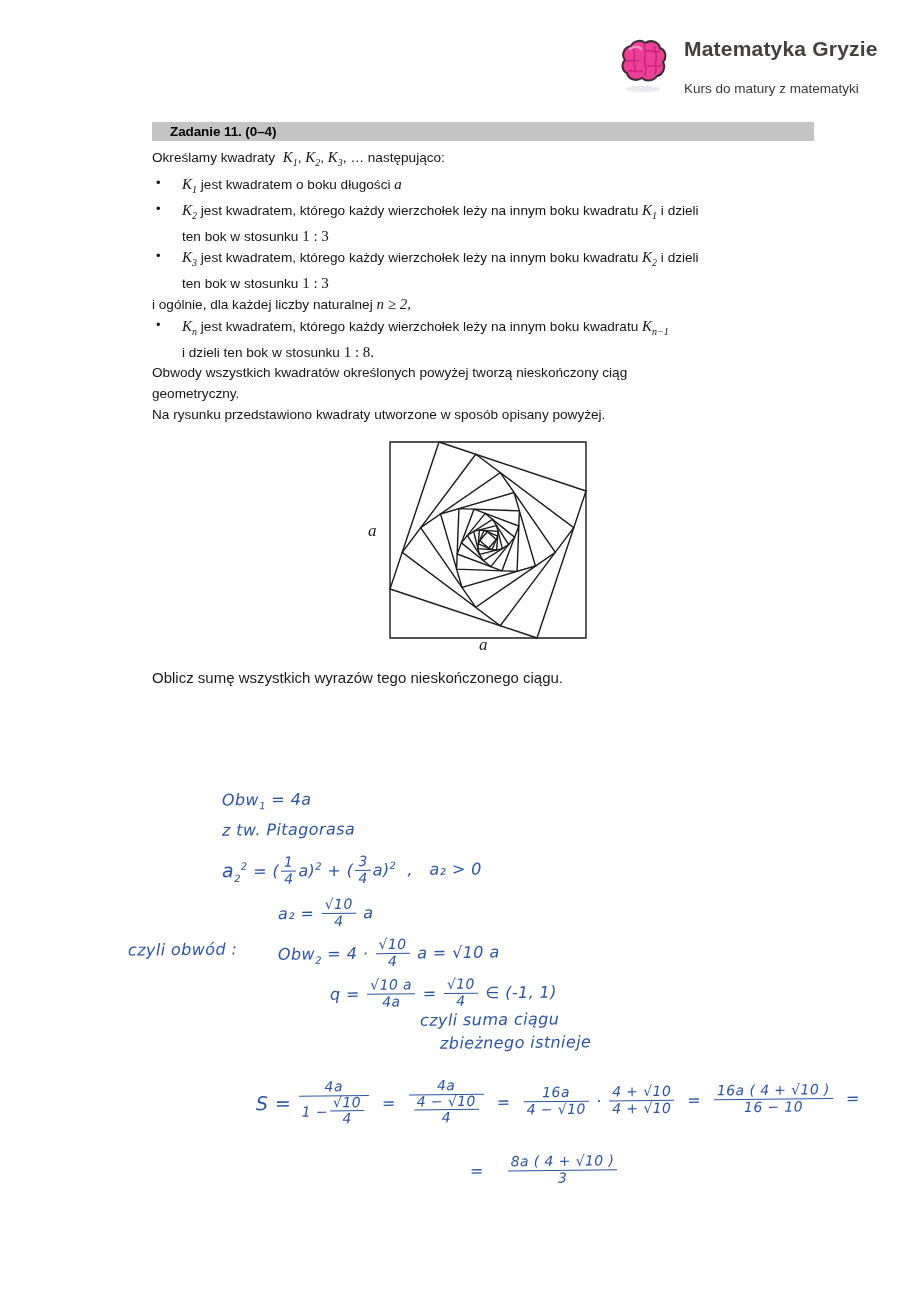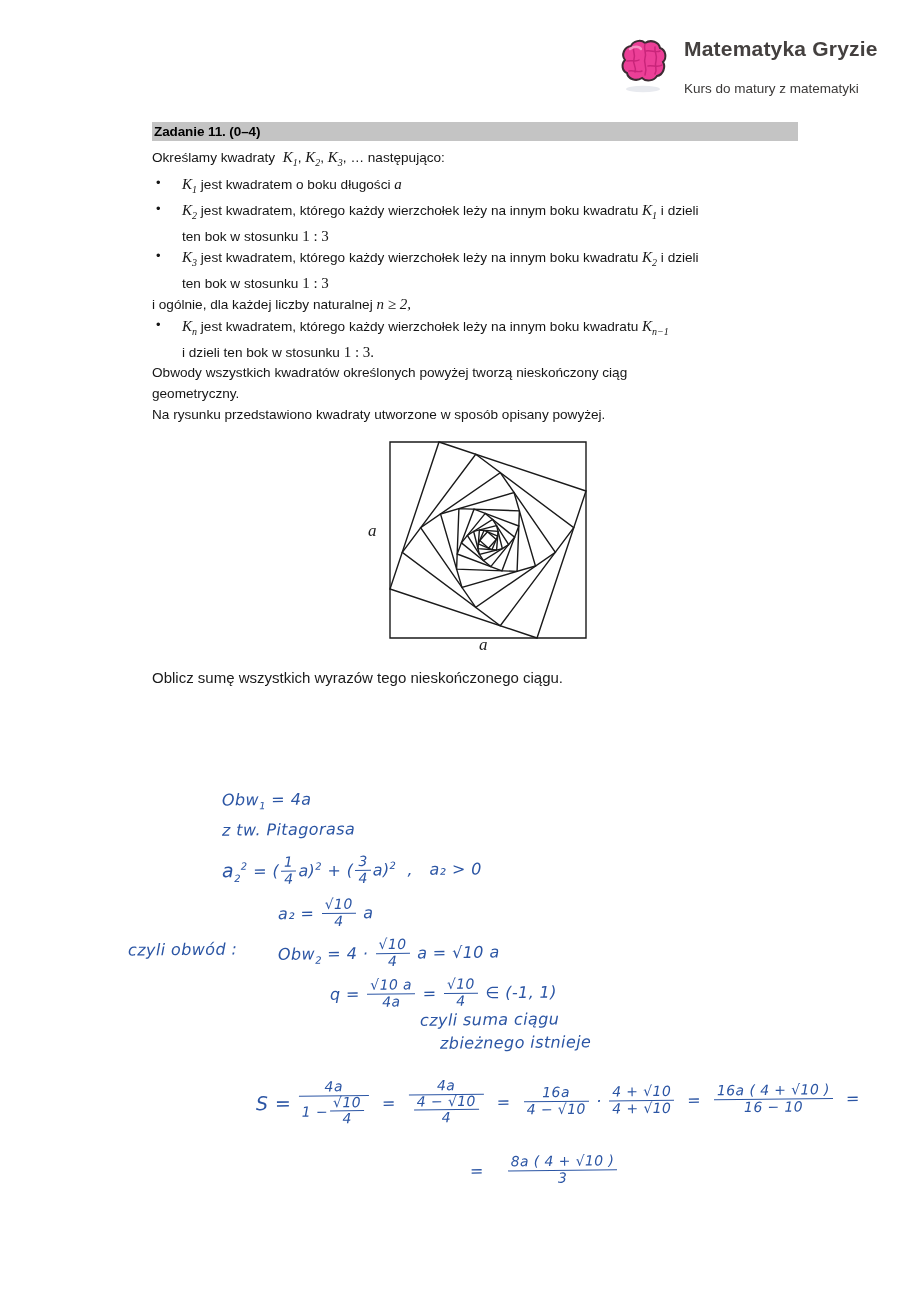--- a/index.html
+++ b/index.html
@@ -53,20 +53,21 @@
   
   .task-bar {
     position: absolute;
     left: 152px;
     top: 122px;
     width: 646px;
     height: 19px;
     background: #c4c4c4;
     display: flex;
     align-items: center;
+    padding-left: 16px;
   }
   .task-bar-label {
     font-size: 13.5px;
     font-weight: bold;
     color: #000;
     padding-left: 2px;
     letter-spacing: -0.1px;
   }
 
   
@@ -253,21 +254,21 @@
     <span class="mathvar">n ≥ 2,</span>
   </p>
 
   <ul class="bullets">
     <li>
       <span class="mathvar">K<sub>n</sub></span>
       <span>jest kwadratem, którego każdy wierzchołek leży na innym boku kwadratu</span>
       <span class="mathvar">K<sub>n−1</sub></span>
       <br>
       <span>i dzieli ten bok w stosunku</span>
-      <span class="mathnum">1 : 3.</span>
+      <span class="mathnum">1 : 8.</span>
     </li>
   </ul>
 
   <p class="para">Obwody wszystkich kwadratów określonych powyżej tworzą nieskończony ciąg</p>
   <p class="para">geometryczny.</p>
   <p class="para">Na rysunku przedstawiono kwadraty utworzone w sposób opisany powyżej.</p>
 </div>
 
 <div class="figure">
   <span class="fig-label fig-label-left">a</span>

